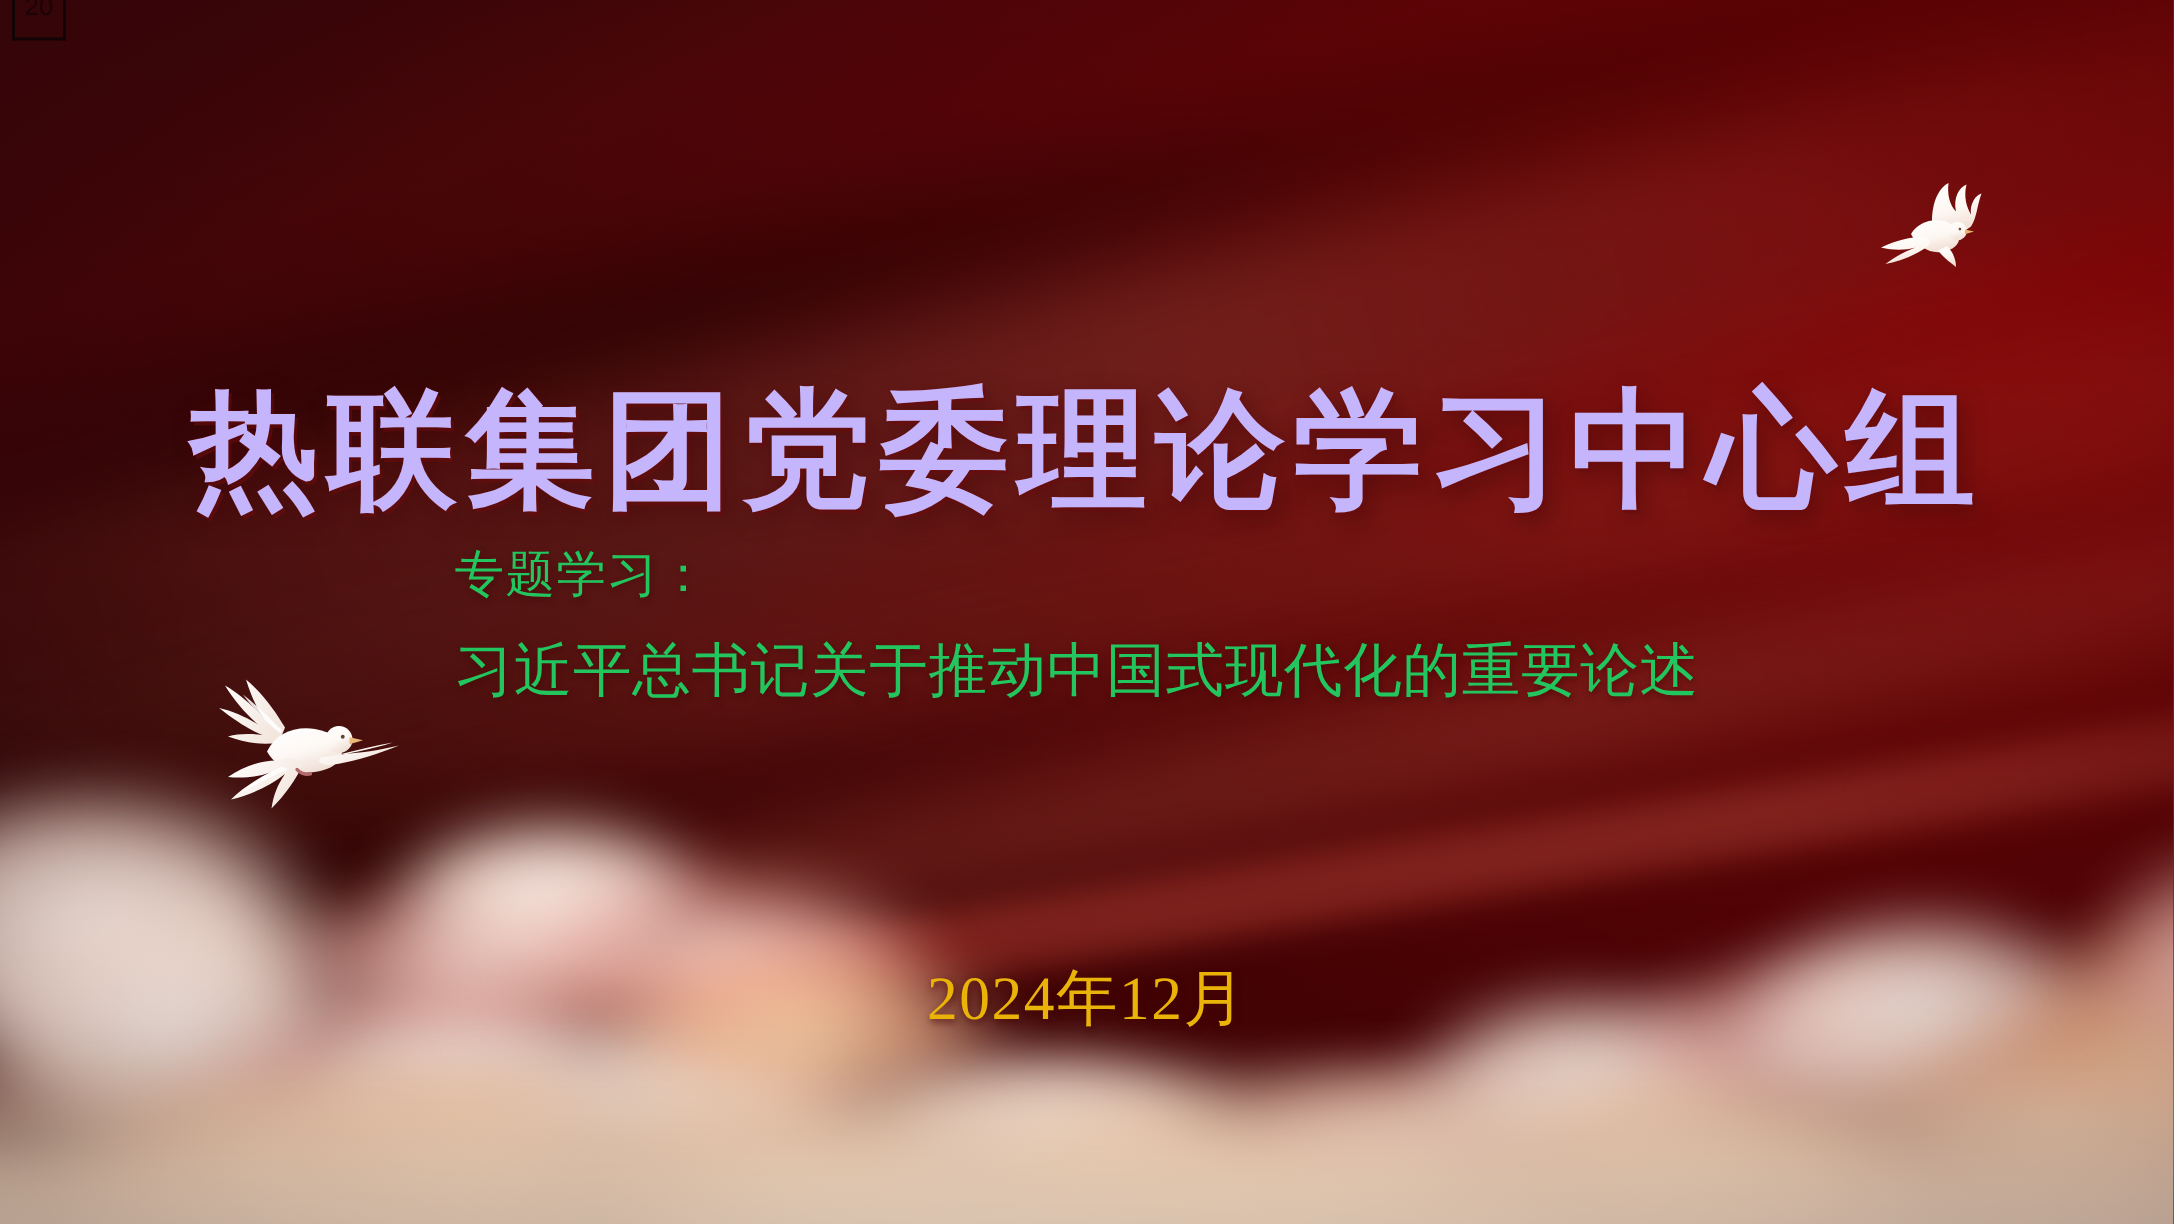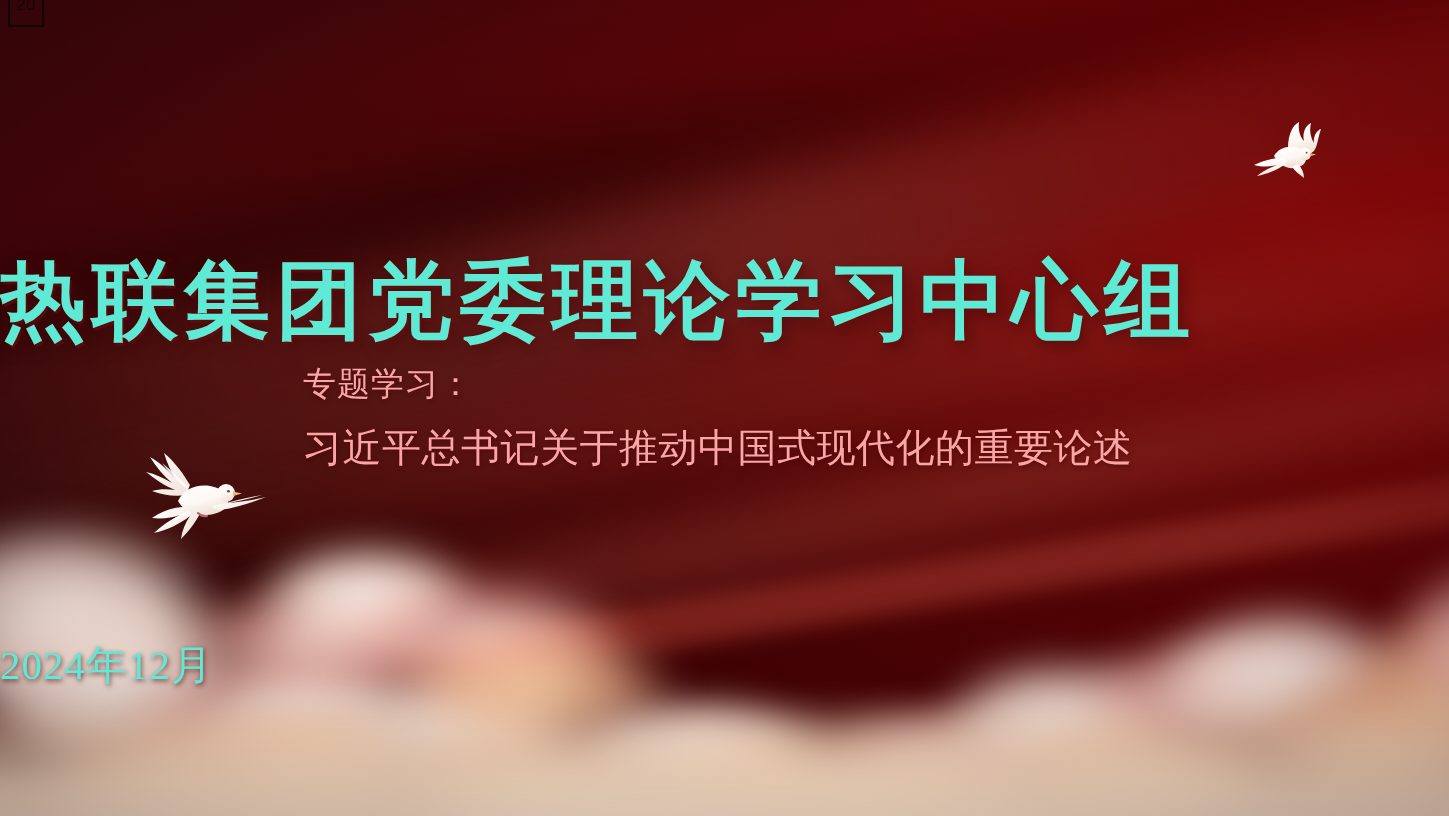--- a/index.html
+++ b/index.html
@@ -117,58 +117,60 @@
 
   
   .dove { position:absolute; }
   .dove svg { display:block; }
 
   
   .title {
     position:absolute;
     left: 0; right: 0;
     top: 194px;
+    text-align:center;
     font-family: "DejaVu Sans", "Liberation Sans", sans-serif;
     font-weight: 700;
     font-size: 86px;
     letter-spacing: 6px;
     line-height: 1.12;
-    color: #5eead4;
+    color: #c4b5fd;
     text-shadow:
        0 0 1px rgba(120,20,18,.9),
        2px 3px 0 rgba(105,12,14,.55),
        4px 6px 14px rgba(70,6,9,.60);
     white-space: nowrap;
   }
 
   
   .subject-block {
     position:absolute;
     left: 303px;
     top: 368px;
-    color: #fca5a5;
+    color: #22c55e;
     font-family: "Liberation Serif", "DejaVu Serif", serif;
     font-size: 33px;
     line-height: 1.0;
     text-shadow: 1px 2px 4px rgba(70,6,9,.65);
     white-space: nowrap;
   }
   .subject-label { font-size: 33px; margin-bottom: 27px; letter-spacing: 1px; }
   .subject-line { font-size: 39px; margin-bottom: 26px; letter-spacing: .5px; }
   .subject-line:last-child { margin-bottom: 0; }
 
   
   .date {
     position:absolute;
     left:0; right:0;
     top: 638px;
+    text-align:center;
     font-family: "Liberation Serif", "DejaVu Serif", serif;
     font-size: 41px;
     letter-spacing: 1px;
-    color: #5eead4;
+    color: #eab308;
     text-shadow: 1px 2px 5px rgba(70,6,9,.7);
   }
 
   
   .page-marker {
     position:absolute;
     left: 8px;
     top: -10px;
     width: 36px;
     height: 37px;

